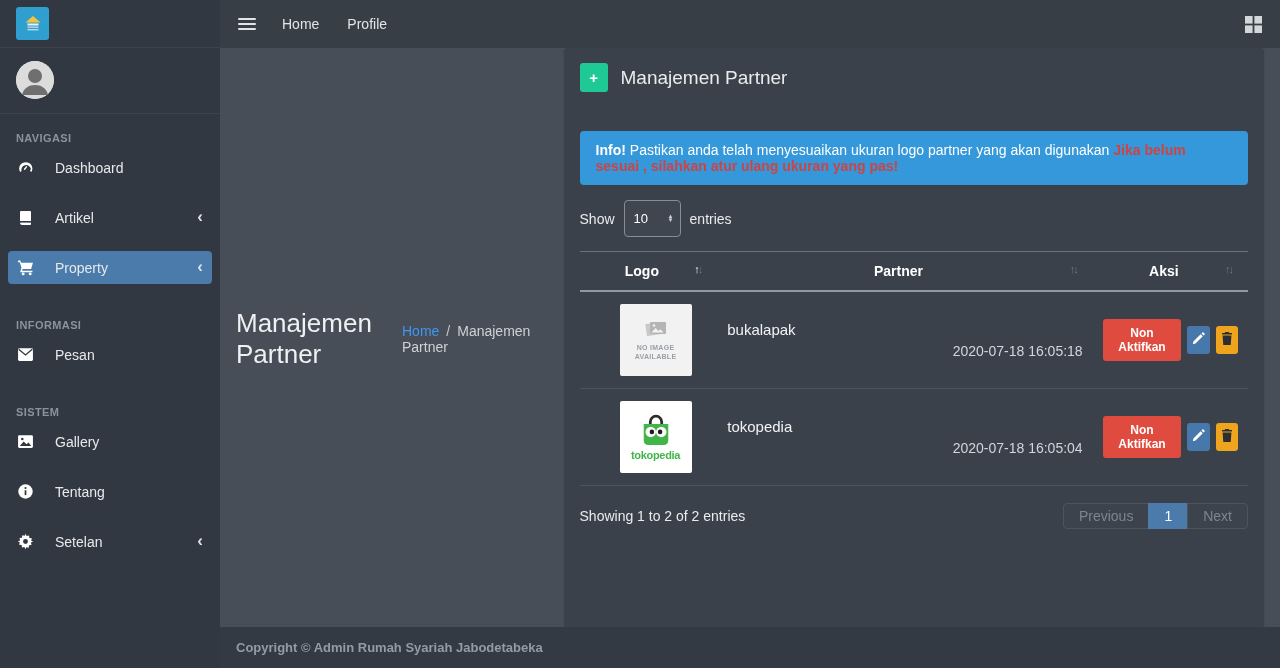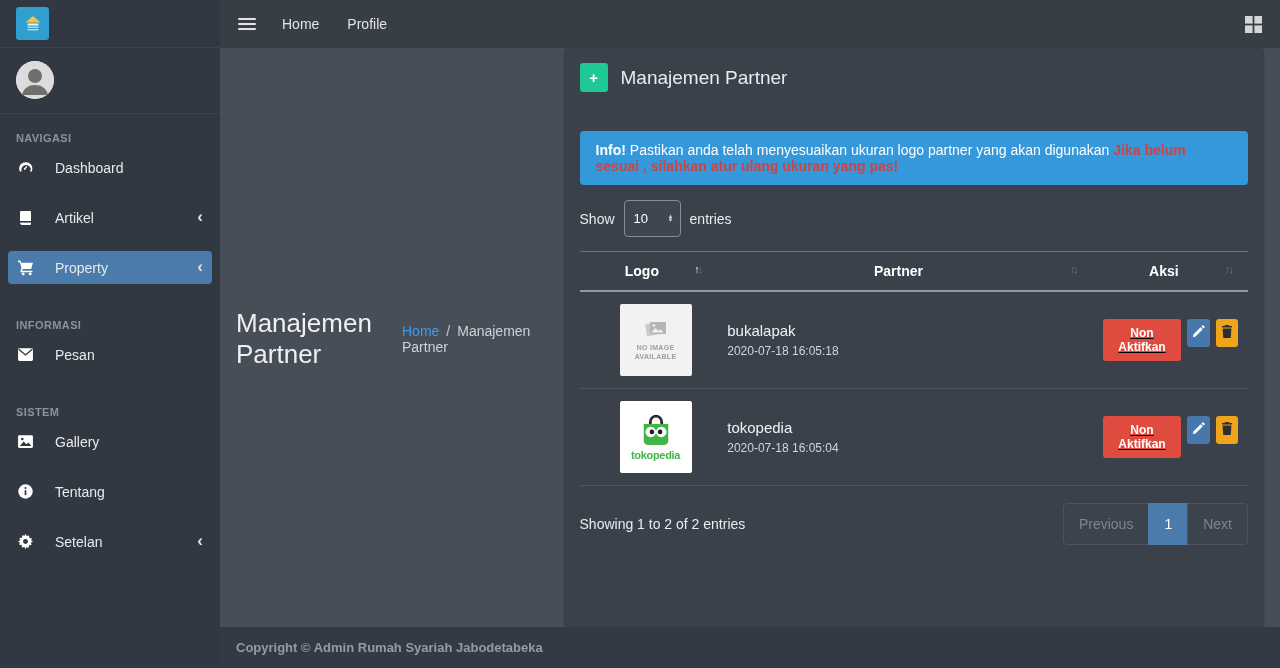--- a/index.html
+++ b/index.html
@@ -58,32 +58,32 @@
   .th-partner { width:600px; }
   .partners td { padding:12px 10px; vertical-align:middle; }
   .partners tbody tr + tr td { border-top:1px solid #4d545e; }
   .partners tbody tr:last-child td { border-bottom:1px solid #4d545e; }
 
   .logo-box { width:72px; height:72px; background:#fff; border-radius:2px; display:flex; flex-direction:column; align-items:center; justify-content:center; margin-left:30px; overflow:hidden; }
   .logo-box.placeholder { background:#f2f2f2; }
   .noimg-text { font-size:7px; font-weight:bold; color:#9aa0a6; text-align:center; width:58px; letter-spacing:.3px; margin-top:4px; line-height:1.3; }
   .tokopedia-text { font-size:11px; font-weight:bold; color:#42b549; margin-top:1px; letter-spacing:-.3px; }
   .p-name { font-size:15px; color:#f1f2f4; margin-bottom:5px; }
-  .p-time { font-size:12px; color:#d2d5d9; }
+  .p-time { font-size:14px; color:#d2d5d9;text-align:right; }
   .td-aksi { text-align:center; }
-  .actions { display:inline-flex; align-items:flex-start; gap:6px;text-decoration:underline; }
+  .actions { display:inline-flex; align-items:center; gap:6px; }
   .btn-danger { background:#e04b3f; color:#fff; border:none; border-radius:3px; padding:7px 10px; font-size:12px; font-weight:bold; cursor:pointer; }
   .btn-icon { width:28px; height:28px; border:none; border-radius:3px; display:inline-flex; align-items:center; justify-content:center; cursor:pointer; }
   .btn-edit { background:#4678ab; }
   .btn-delete { background:#eea41c; }
 
   .table-footer { display:flex; align-items:center; justify-content:space-between; margin-top:17px; }
   .summary { font-size:14px; color:#e9ebed; }
   .pagination { display:inline-flex; }
-  .page-btn { font-size:14px; padding:12px 15px; border:1px solid #4d545e; color:#7c8590; background:#3d434d; text-decoration:none; cursor:pointer; margin-left:-1px; }
+  .page-btn { font-size:14px; padding:4px 15px; border:1px solid #4d545e; color:#7c8590; background:#3d434d; text-decoration:none; cursor:pointer; margin-left:-1px; }
   .page-btn:first-child { border-radius:4px 0 0 4px; margin-left:0; }
   .page-btn:last-child { border-radius:0 4px 4px 0; }
   .page-btn.current { background:#4a7bab; border-color:#4a7bab; color:#fff; }
 
   .footer { height:41px; background:#343a44; display:flex; align-items:center; padding:0 16px; font-size:13px; font-weight:bold; color:#949ba3; flex-shrink:0; margin-top:auto; }
 </style>
 </head>
 <body>
 
 <div class="app">

